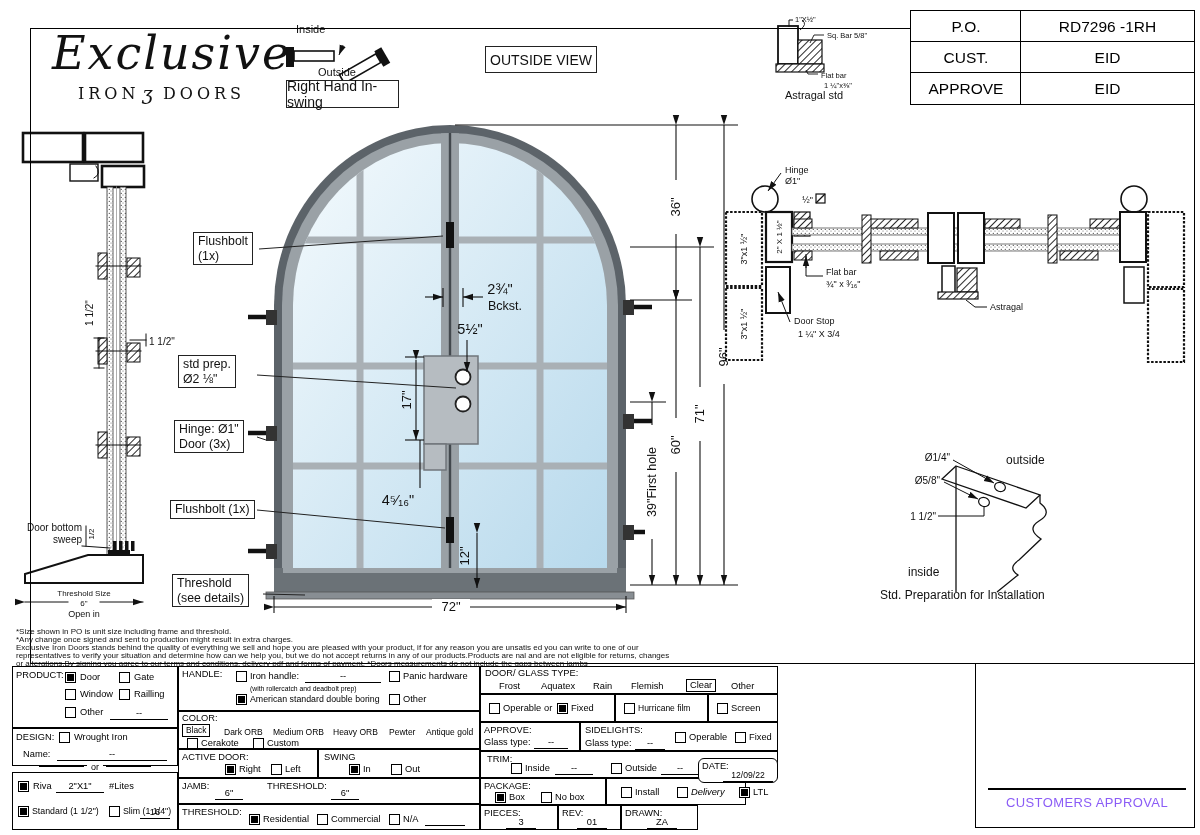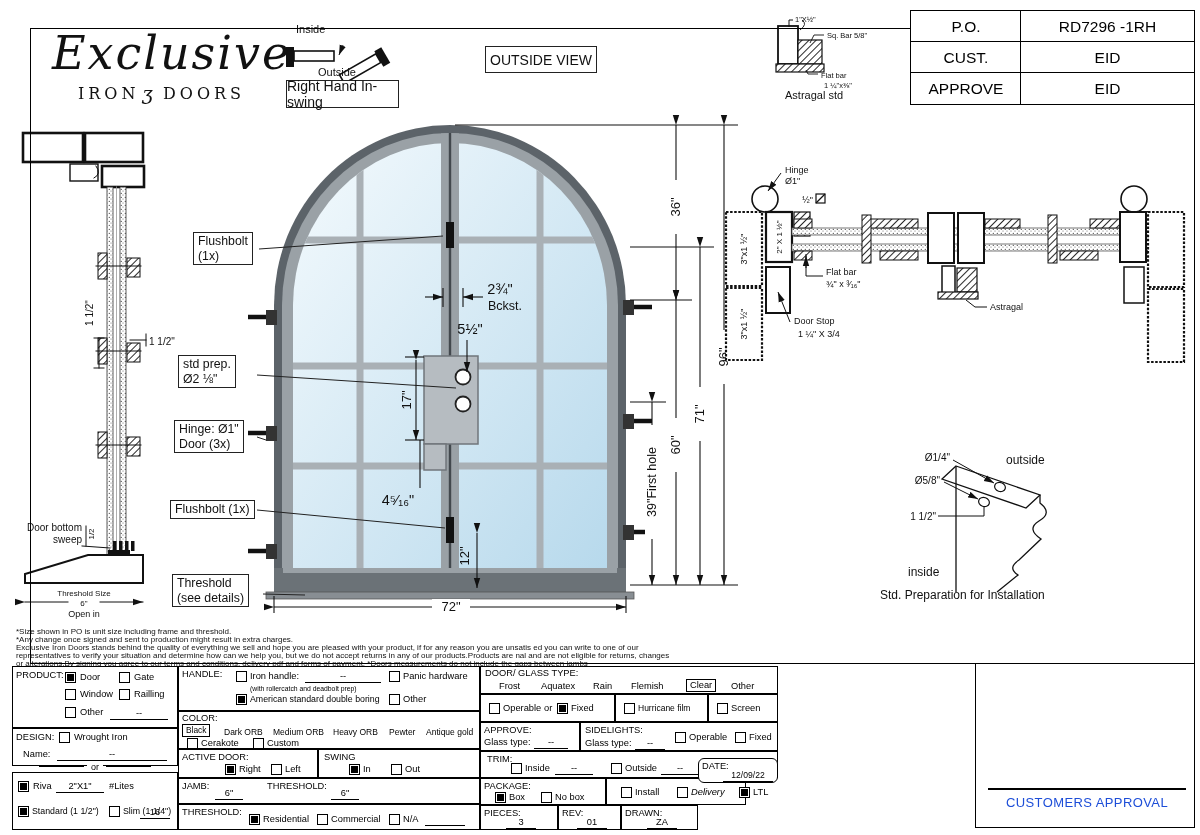--- a/index.html
+++ b/index.html
@@ -17,21 +17,21 @@
   .uval{position:absolute;border-bottom:1.4px solid #000;text-align:center;font-size:9.3px;height:12px;line-height:12px;}
   .bw{position:absolute;border:1.4px solid #000;font-size:9.3px;padding:0 3px;line-height:11px;background:#fff;}
   .callout{position:absolute;border:1.4px solid #222;background:#fff;font-size:12.3px;line-height:1.18;padding:1px 4px;color:#111;}
   .dline{position:absolute;font-size:8px;color:#111;white-space:nowrap;line-height:8.2px;}
   .logo-script{position:absolute;font-family:"DejaVu Serif",serif;font-style:italic;font-size:46px;color:#111;letter-spacing:2px;}
   .logo-sub{position:absolute;font-family:"DejaVu Serif",serif;font-size:16px;color:#111;letter-spacing:4px;}
   .po-cell{position:absolute;border:1.8px solid #000;box-sizing:border-box;display:flex;align-items:center;justify-content:center;font-size:15.5px;color:#000;background:#fff;}
   .boxlabel{position:absolute;border:1.8px solid #222;background:#fff;display:flex;align-items:center;justify-content:center;color:#111;box-sizing:border-box;}
   .red{color:#e8392e;}
   .approval-line{position:absolute;background:#000;height:2.4px;}
-  .approval-text{position:absolute;font-size:13px;color:#1d4ed8;text-align:center;letter-spacing:0.4px;}
+  .approval-text{position:absolute;font-size:13px;color:#8b5cf6;text-align:center;letter-spacing:0.4px;}
   text{font-family:"Liberation Sans",sans-serif;fill:#111;}
   .dt{font-size:13px;}
   .dts{font-size:12.5px;}
   .dtl{font-size:14.5px;}
   .t9{font-size:9px;}
   .t8{font-size:8px;}
   .t75{font-size:7.5px;}
   .t10{font-size:10px;}
   .t11{font-size:11px;}
   .t12{font-size:12px;}

